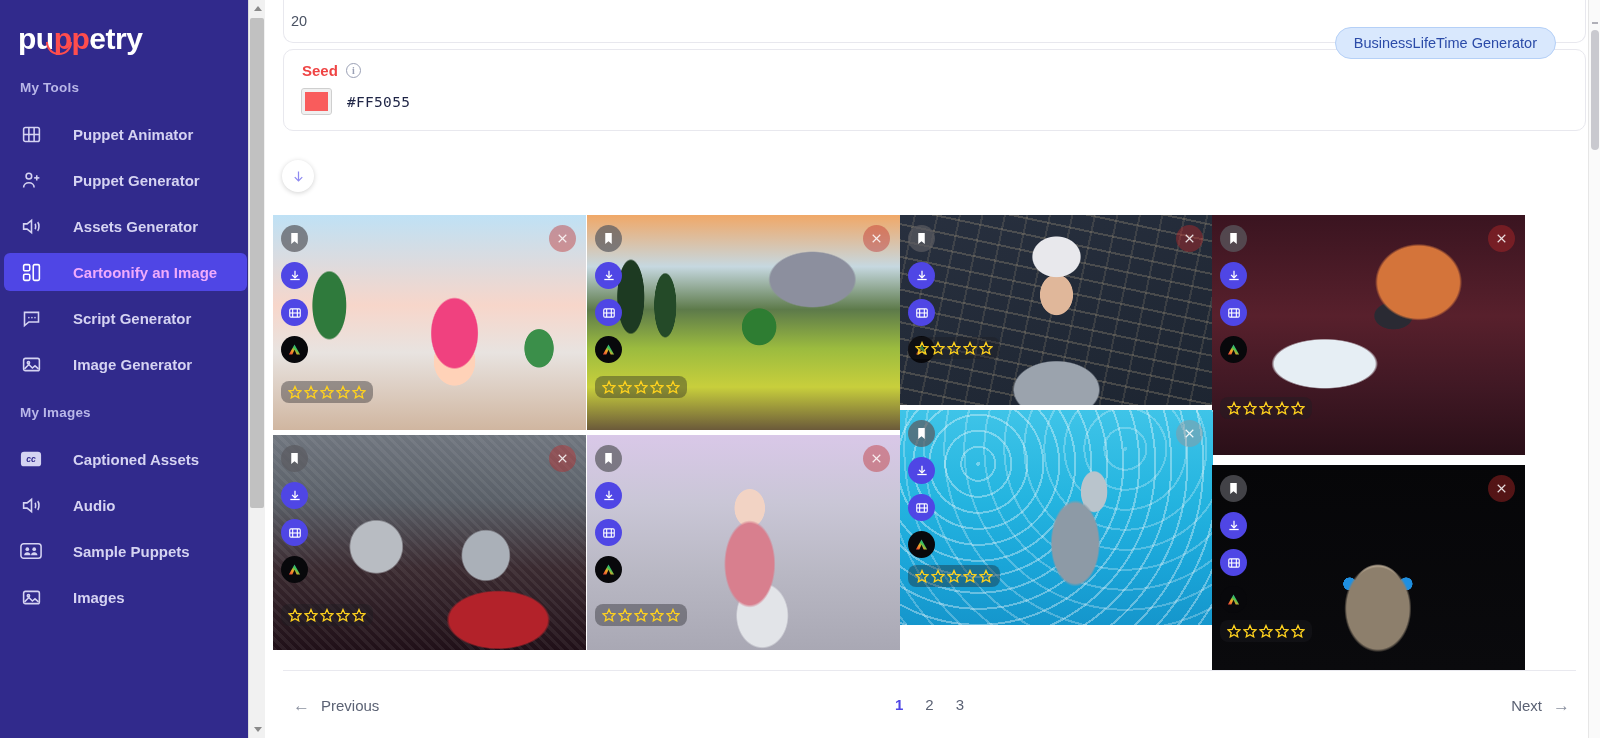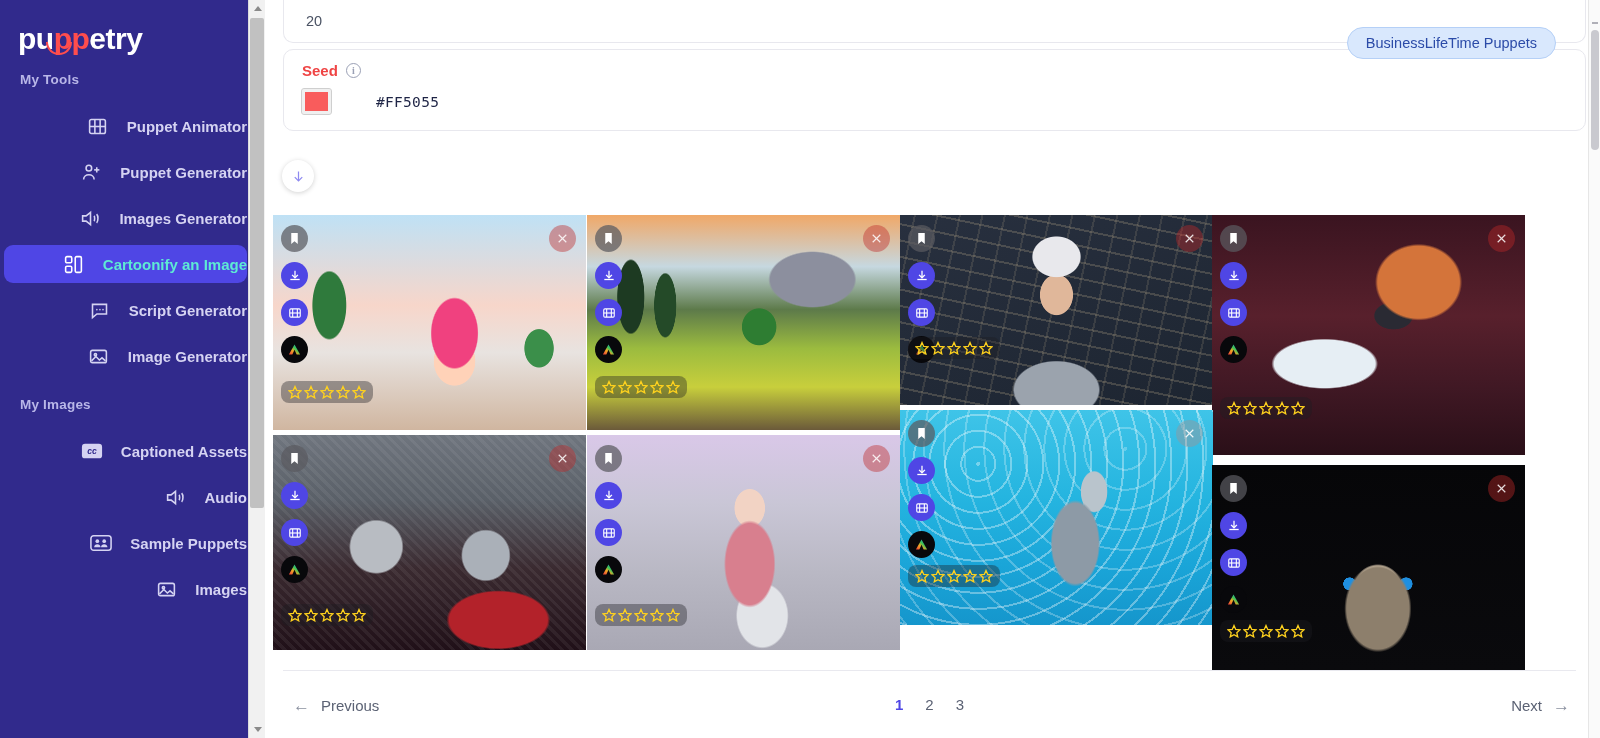--- a/index.html
+++ b/index.html
@@ -36,32 +36,31 @@
     border-radius: 0 0 26px 26px;
   }
   .section-label {
     color: #b9b7e8;
     font-size: 13.5px; font-weight: 700;
     padding: 0 0 0 20px;
     letter-spacing: 0.2px;
   }
   .nav-item {
     display: flex; align-items: center;
-    gap: 18px;
+    gap: 31px;
     height: 38px;
     margin: 0 18px 0 4px;
     padding-left: 16px;
     border-radius: 9px;
     color: #d5d3f2;
     font-size: 15px; font-weight: 600;
     cursor: pointer;
     white-space: nowrap;
-    justify-content: flex-end;
-  }
-  .nav-item.active { background: #4f46e5; color: #5eead4; }
+  }
+  .nav-item.active { background: #4f46e5; color: #f0abfc; border-radius: 6px; }
   .nav-ico { width: 22px; height: 22px; flex: 0 0 22px; display: flex; align-items: center; justify-content: center; font-style: italic; }
   .nav-ico svg { display: block; }
 
   
   .sb-scroll {
     position: absolute; right: 0; top: 0;
     width: 17px; height: 738px;
     background: #f1f1f1;
     border-left: 1px solid #dcdcdc;
   }
@@ -85,21 +84,21 @@
     flex: 1 1 auto; height: 738px; position: relative;
     background: #ffffff; overflow: hidden;
   }
 
   
   .form-wrap { position: relative; padding: 0 14px 0 18px; }
   .field-top {
     height: 43px;
     border: 1px solid #e8e8ee; border-top: none;
     border-radius: 0 0 10px 10px;
-    padding: 0 0 0 22px;
+    padding: 0 0 0 7px;
     display: flex; align-items: center;
     font-size: 14.5px; color: #4a5263;
   }
   .field-seed {
     margin-top: 6px;
     border: 1px solid #e8e8ee;
     border-radius: 10px;
     padding: 12px 18px 16px 18px;
   }
   .seed-head { display: flex; align-items: center; gap: 8px; }
@@ -109,21 +108,21 @@
     border: 1.3px solid #9aa0b5; color: #9aa0b5;
     font-size: 10px; font-weight: 700;
     display: flex; align-items: center; justify-content: center;
     font-family: "Liberation Serif", serif;
   }
   .seed-row { display: flex; align-items: center; gap: 16px; margin-top: 10px; }
   .swatch {
     width: 29px; height: 25px; border-radius: 2px;
     border: 3px solid #f0f0f0; outline: 1px solid #cfcfcf;
   }
-  .hexval { font-family: "DejaVu Sans Mono", monospace; font-size: 14.5px; color: #1f2546; letter-spacing: 0.3px; margin-left: 29px; }
+  .hexval { font-family: "DejaVu Sans Mono", monospace; font-size: 14.5px; color: #1f2546; letter-spacing: 0.3px; }
 
   .plan-badge {
     position: absolute; right: 44px; top: 27px;
     background: #d9e8fd; border: 1px solid #b5d0f7;
     color: #2b4ba8; font-size: 14.5px; font-weight: 500;
     padding: 7px 18px; border-radius: 18px;
     white-space: nowrap;
   }
 
   .scroll-down-btn {
@@ -213,21 +212,21 @@
 
 <div id="app">
 
   <aside class="sidebar">
 
     <div class="brand">
       <span>pu</span><span class="pp">pp</span><span>etry</span>
       <span class="smile"></span>
     </div>
 
-    <div class="section-label" style="margin-top:6px">My Tools</div>
+    <div class="section-label" style="margin-top:14px">My Tools</div>
 
     <div style="margin-top:20px">
       <div class="nav-item">
         <span class="nav-ico">
           <svg width="21" height="21" viewBox="0 0 24 24" fill="none" stroke="#d5d3f2" stroke-width="1.8">
               <rect x="3" y="4" width="18" height="16" rx="2"></rect>
               <line x1="9" y1="4" x2="9" y2="20"></line>
               <line x1="15" y1="4" x2="15" y2="20"></line>
               <line x1="3" y1="12" x2="21" y2="12"></line>
             </svg>
@@ -248,21 +247,21 @@
       </div>
 
       <div class="nav-item" style="margin-top:8px">
         <span class="nav-ico">
           <svg width="21" height="21" viewBox="0 0 24 24" fill="none" stroke="#d5d3f2" stroke-width="1.8">
               <path d="M3 9v6h4l5 4V5L7 9H3z"></path>
               <path d="M16 9c1 1 1 5 0 6"></path>
               <path d="M19 7c2 2 2 8 0 10"></path>
             </svg>
         </span>
-        <span>Images Generator</span>
+        <span>Assets Generator</span>
       </div>
 
       <div class="nav-item active" style="margin-top:8px">
         <span class="nav-ico">
           <svg width="21" height="21" viewBox="0 0 24 24" fill="none" stroke="#ffffff" stroke-width="1.8">
               <rect x="3" y="3" width="7" height="7" rx="1.5"></rect>
               <rect x="3" y="14" width="7" height="7" rx="1.5"></rect>
               <rect x="14" y="3" width="7" height="18" rx="1.5"></rect>
             </svg>
         </span>
@@ -366,21 +365,21 @@
           <span class="seed-label">Seed</span>
           <span class="info-ico">i</span>
         </div>
         <div class="seed-row">
           <span class="swatch" style="background:#f95c5c"></span>
           <span class="hexval">#FF5055</span>
         </div>
       </div>
     </div>
 
-    <div class="plan-badge">BusinessLifeTime Puppets</div>
+    <div class="plan-badge">BusinessLifeTime Generator</div>
 
     <div class="scroll-down-btn">
       <svg width="15" height="15" viewBox="0 0 24 24" fill="none" stroke="#8f8af0" stroke-width="2">
         <line x1="12" y1="4" x2="12" y2="19"></line>
           <polyline points="6,13 12,19 18,13"></polyline>
       </svg>
     </div>
 
     <div class="gallery">
 

